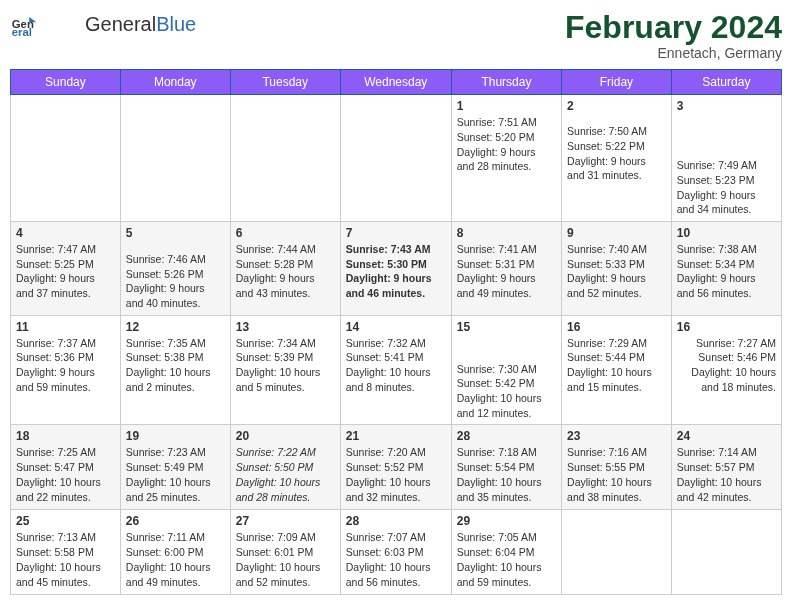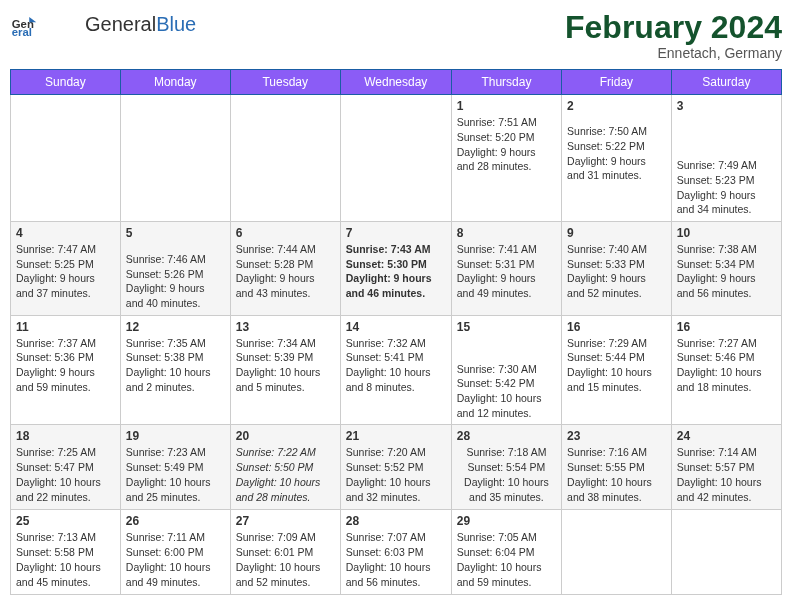--- a/index.html
+++ b/index.html
@@ -242,21 +242,21 @@
         </td>
         <td>
           <span class="day-number">16</span>
           <div class="day-info" style="white-space: pre-line;">Sunrise: 7:29 AM
 Sunset: 5:44 PM
 Daylight: 10 hours
 and 15 minutes.</div>
         </td>
         <td>
           <span class="day-number">16</span>
-          <div class="day-info" style="white-space: pre-line;">Sunrise: 7:27 AM
+          <div class="day-info" style="white-space: pre-line; text-align: right;">Sunrise: 7:27 AM
 Sunset: 5:46 PM
 Daylight: 10 hours
 and 18 minutes.</div>
         </td>
       </tr>
       <tr>
         <td>
           <span class="day-number">18</span>
           <div class="day-info" style="white-space: pre-line;">Sunrise: 7:25 AM
 Sunset: 5:47 PM
@@ -279,21 +279,21 @@
         </td>
         <td>
           <span class="day-number">21</span>
           <div class="day-info" style="white-space: pre-line;">Sunrise: 7:20 AM
 Sunset: 5:52 PM
 Daylight: 10 hours
 and 32 minutes.</div>
         </td>
         <td>
           <span class="day-number">28</span>
-          <div class="day-info" style="white-space: pre-line; text-align: center;">Sunrise: 7:18 AM
+          <div class="day-info" style="white-space: pre-line;">Sunrise: 7:18 AM
 Sunset: 5:54 PM
 Daylight: 10 hours
 and 35 minutes.</div>
         </td>
         <td>
           <span class="day-number">23</span>
           <div class="day-info" style="white-space: pre-line;">Sunrise: 7:16 AM
 Sunset: 5:55 PM
 Daylight: 10 hours
 and 38 minutes.</div>

